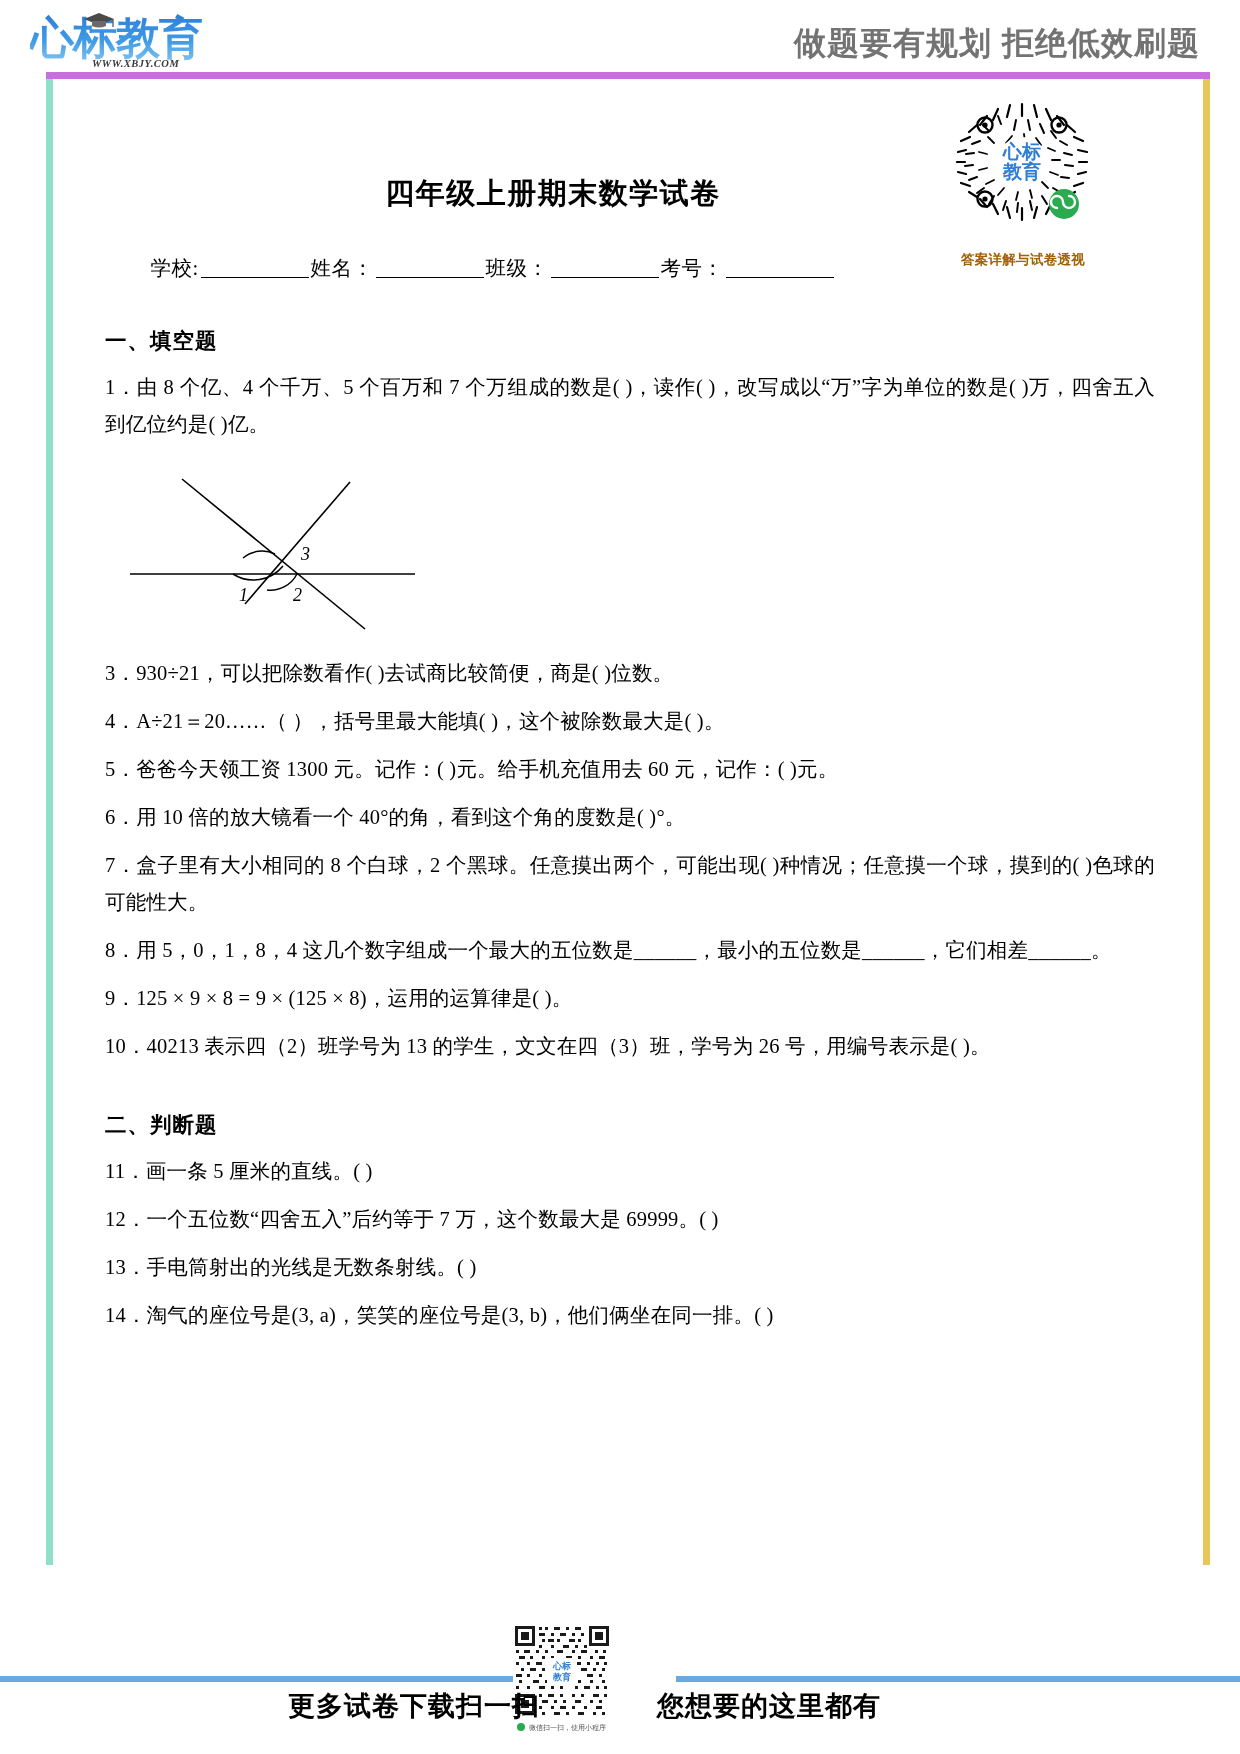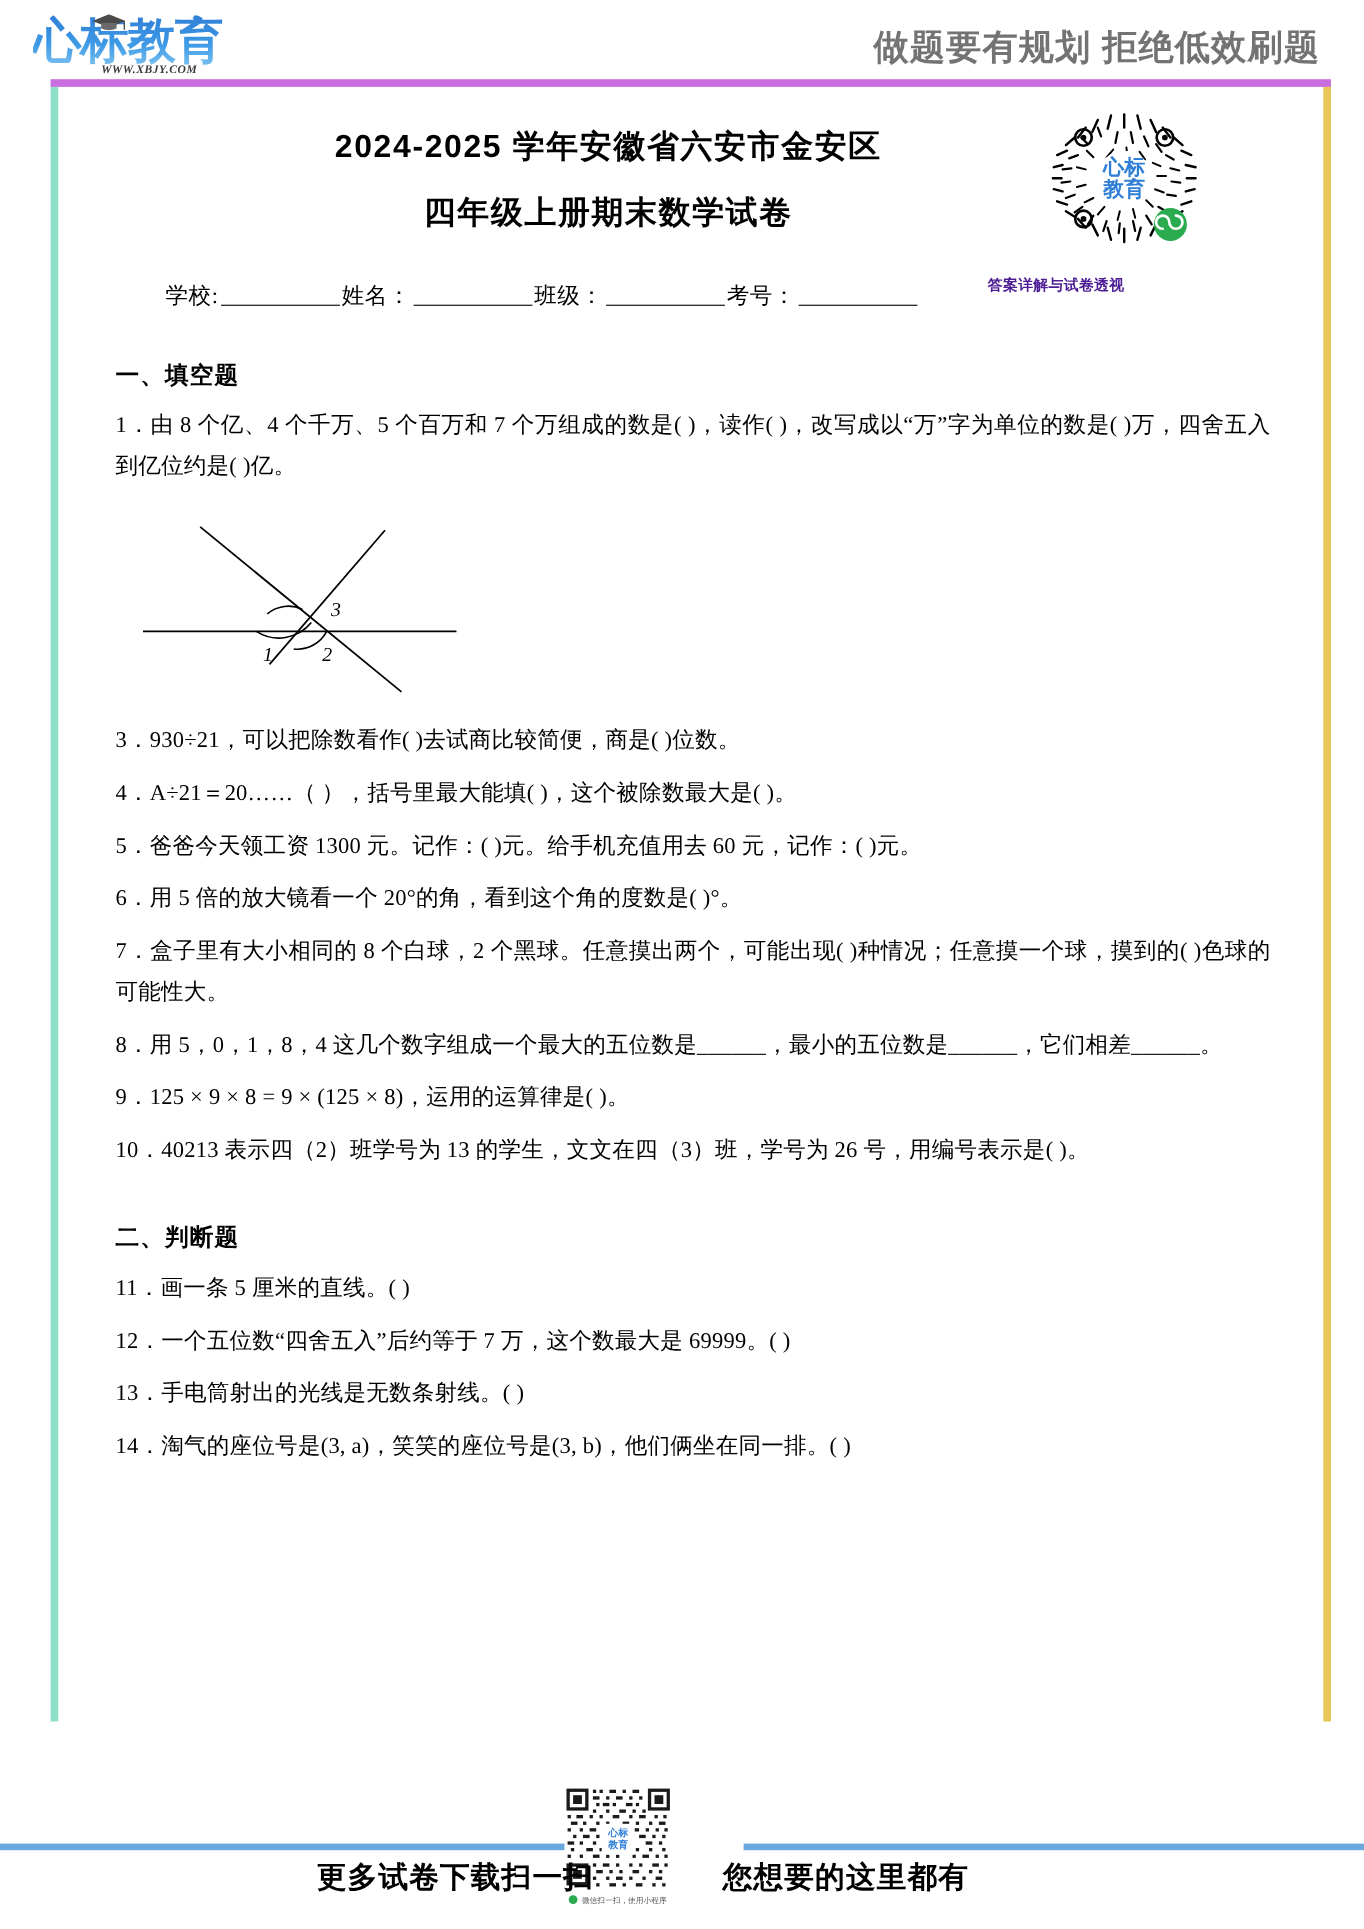--- a/index.html
+++ b/index.html
@@ -99,24 +99,25 @@
     position: absolute; left: 845px; top: 10px;
     width: 250px; height: 190px;
   }
   #qr-code-top {
     position: absolute; left: 58px; top: 0px;
     width: 132px; height: 132px;
   }
   #qr-caption {
     position: absolute; left: 0; top: 155px;
     width: 250px;
+    text-align: center;
     font-family: Liberation Sans, sans-serif;
     font-size: 13.5px;
     font-weight: bold;
-    color: #4c1d95;
+    color: #a16207;
     letter-spacing: 0.3px;
   }
 
   #info-line {
     position: absolute; left: 0px; top: 168px;
     width: 880px;
     text-align: center;
     font-size: 20.5px;
     letter-spacing: 0.5px;
     white-space: nowrap;
@@ -213,21 +214,20 @@
 
   <div id="banner-slogan">做题要有规划  拒绝低效刷题</div>
 </div>
 
 <div id="frame-top"></div>
 <div id="frame-left"></div>
 <div id="frame-right"></div>
 
 <div id="paper">
 
-  <div class="title-line" id="title-1">2024-2025 学年安徽省六安市金安区</div>
   <div class="title-line" id="title-2">四年级上册期末数学试卷</div>
 
   <div id="qr-block">
     <svg id="qr-code-top" viewBox="0 0 132 132">
       <g stroke="#000" stroke-width="2.2" stroke-linecap="round">
         <g>
           <line x1="66" y1="8" x2="66" y2="20"></line>
           <line x1="78" y1="9" x2="81" y2="21"></line>
           <line x1="90" y1="13" x2="95" y2="24"></line>
           <line x1="101" y1="20" x2="108" y2="29"></line>
@@ -335,21 +335,21 @@
         <path d="M142,136 A30,30 0 0 0 172,120" fill="none" stroke="#000" stroke-width="1.5"></path>
         <text x="114" y="147" font-family="Liberation Serif, serif" font-size="18" font-style="italic" fill="#000">1</text>
         <text x="168" y="147" font-family="Liberation Serif, serif" font-size="18" font-style="italic" fill="#000">2</text>
         <text x="176" y="106" font-family="Liberation Serif, serif" font-size="18" font-style="italic" fill="#000">3</text>
       </svg>
     </div>
 
     <p class="q">3．930÷21，可以把除数看作(      )去试商比较简便，商是(      )位数。</p>
     <p class="q">4．A÷21＝20……（  ），括号里最大能填(      )，这个被除数最大是(      )。</p>
     <p class="q">5．爸爸今天领工资 1300 元。记作：(      )元。给手机充值用去 60 元，记作：(      )元。</p>
-    <p class="q">6．用 5 倍的放大镜看一个 20°的角，看到这个角的度数是(      )°。</p>
+    <p class="q">6．用 10 倍的放大镜看一个 40°的角，看到这个角的度数是(      )°。</p>
     <p class="q">7．盒子里有大小相同的 8 个白球，2 个黑球。任意摸出两个，可能出现(      )种情况；任意摸一个球，摸到的(      )色球的可能性大。</p>
     <p class="q">8．用 5，0，1，8，4 这几个数字组成一个最大的五位数是______，最小的五位数是______，它们相差______。</p>
     <p class="q">9．125 × 9 × 8 = 9 × (125 × 8)，运用的运算律是(      )。</p>
     <p class="q">10．40213 表示四（2）班学号为 13 的学生，文文在四（3）班，学号为 26 号，用编号表示是(      )。</p>
 
     <div class="gap-block"></div>
 
     <div class="sec-head">二、判断题</div>
 
     <p class="q">11．画一条 5 厘米的直线。(      )</p>

